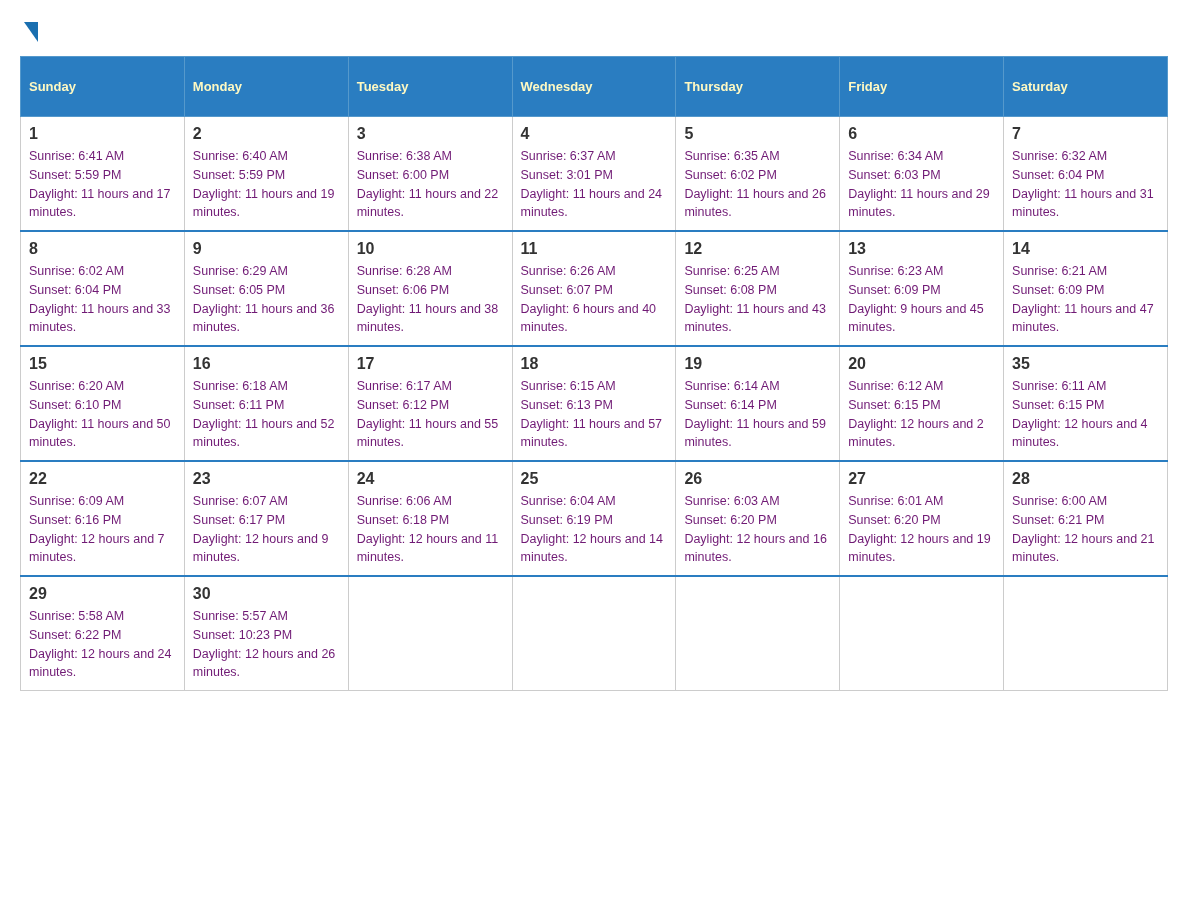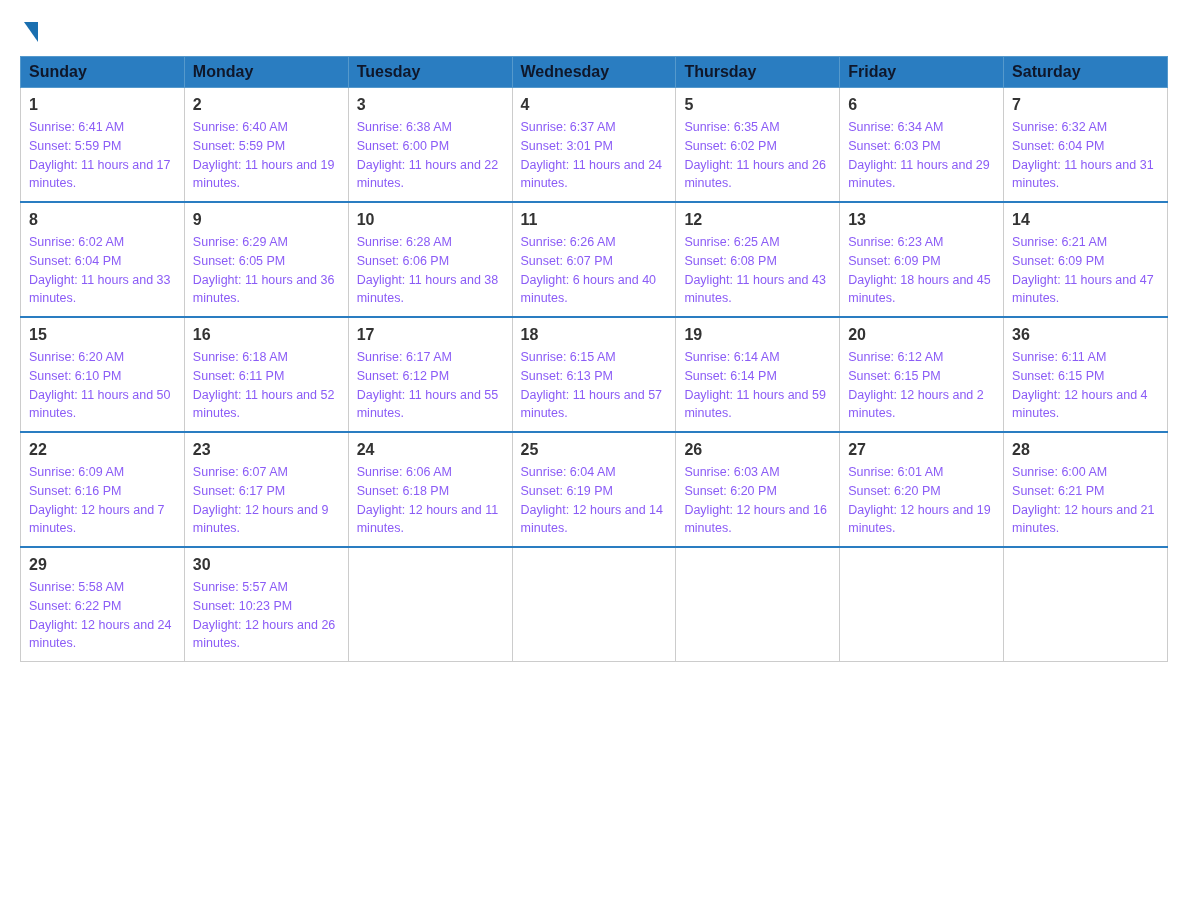--- a/index.html
+++ b/index.html
@@ -59,24 +59,24 @@
       color: #444;
       margin-top: 4px;
     }
     .calendar {
       width: 100%;
       border-collapse: collapse;
       border: 1px solid #bbb;
     }
     .calendar th {
       background-color: #2a7dc1;
-      color: #0f172a;
-      font-size: 16px;
-      font-weight: bold;
-      padding: 6px 8px;
+      color: #fef9c3;
+      font-size: 13px;
+      font-weight: bold;
+      padding: 22px 8px;
       text-align: left;
       border: 1px solid #5599cc;
     }
     .calendar td {
       vertical-align: top;
       padding: 8px;
       border: 1px solid #ccc;
       width: 14.28%;
       font-size: 13px;
       color: #333;
@@ -84,21 +84,21 @@
     }
     .day-number {
       font-size: 16px;
       font-weight: bold;
       display: block;
       margin-bottom: 4px;
     }
     .day-info {
       font-size: 12.5px;
       line-height: 1.5;
-      color: #8b5cf6;
+      color: #701a75;
     }
     .empty-cell {
       background: #fff;
     }
     .row-divider td {
       border-top: 2px solid #2a7dc1;
     }
   </style>
 </head>
 <body>
@@ -176,21 +176,21 @@
         <td>
           <span class="day-number">11</span>
           <div class="day-info"><span>Sunrise: 6:26 AM</span><br><span>Sunset: 6:07 PM</span><br><span>Daylight: 6 hours and 40 minutes.</span></div>
         </td>
         <td>
           <span class="day-number">12</span>
           <div class="day-info"><span>Sunrise: 6:25 AM</span><br><span>Sunset: 6:08 PM</span><br><span>Daylight: 11 hours and 43 minutes.</span></div>
         </td>
         <td>
           <span class="day-number">13</span>
-          <div class="day-info"><span>Sunrise: 6:23 AM</span><br><span>Sunset: 6:09 PM</span><br><span>Daylight: 18 hours and 45 minutes.</span></div>
+          <div class="day-info"><span>Sunrise: 6:23 AM</span><br><span>Sunset: 6:09 PM</span><br><span>Daylight: 9 hours and 45 minutes.</span></div>
         </td>
         <td>
           <span class="day-number">14</span>
           <div class="day-info"><span>Sunrise: 6:21 AM</span><br><span>Sunset: 6:09 PM</span><br><span>Daylight: 11 hours and 47 minutes.</span></div>
         </td>
       </tr>
       <tr class="row-divider">
         <td>
           <span class="day-number">15</span>
           <div class="day-info"><span>Sunrise: 6:20 AM</span><br><span>Sunset: 6:10 PM</span><br><span>Daylight: 11 hours and 50 minutes.</span></div>
@@ -209,21 +209,21 @@
         </td>
         <td>
           <span class="day-number">19</span>
           <div class="day-info"><span>Sunrise: 6:14 AM</span><br><span>Sunset: 6:14 PM</span><br><span>Daylight: 11 hours and 59 minutes.</span></div>
         </td>
         <td>
           <span class="day-number">20</span>
           <div class="day-info"><span>Sunrise: 6:12 AM</span><br><span>Sunset: 6:15 PM</span><br><span>Daylight: 12 hours and 2 minutes.</span></div>
         </td>
         <td>
-          <span class="day-number">36</span>
+          <span class="day-number">35</span>
           <div class="day-info"><span>Sunrise: 6:11 AM</span><br><span>Sunset: 6:15 PM</span><br><span>Daylight: 12 hours and 4 minutes.</span></div>
         </td>
       </tr>
       <tr class="row-divider">
         <td>
           <span class="day-number">22</span>
           <div class="day-info"><span>Sunrise: 6:09 AM</span><br><span>Sunset: 6:16 PM</span><br><span>Daylight: 12 hours and 7 minutes.</span></div>
         </td>
         <td>
           <span class="day-number">23</span>

